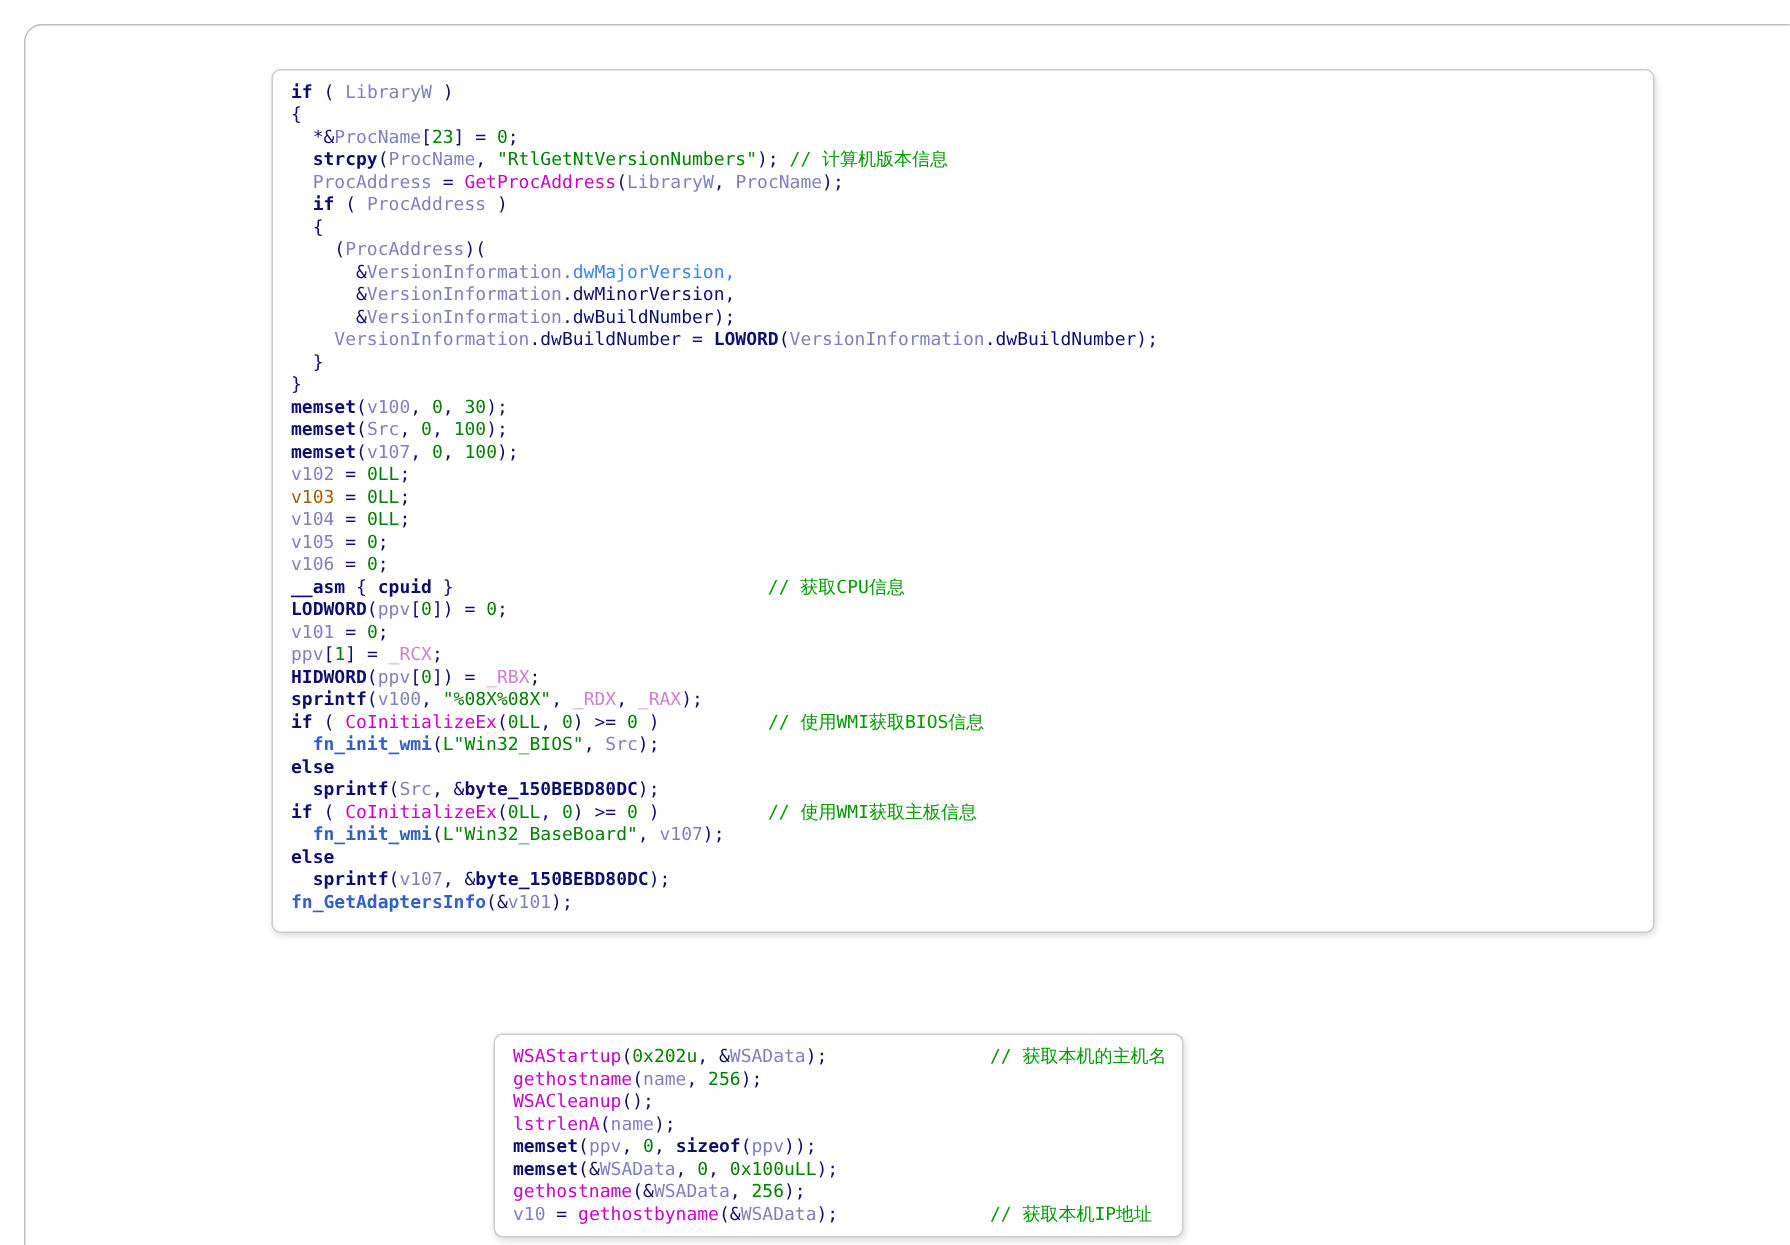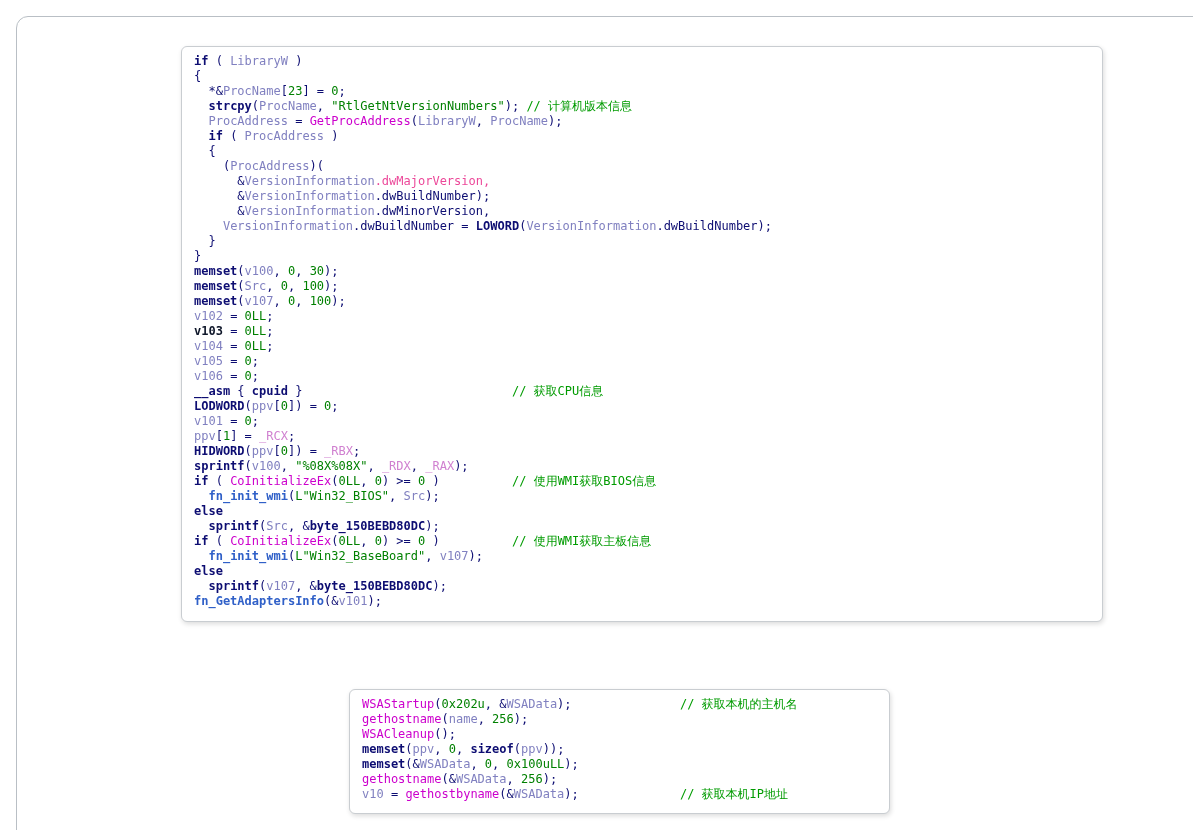--- a/index.html
+++ b/index.html
@@ -29,23 +29,23 @@
     padding: 7px 12px;
     box-sizing: border-box;
   }
   .panel-top {
     left: 164px;
     top: 29px;
     width: 922px;
     min-height: 576px;
   }
   .panel-bottom {
-    left: 332px;
+    left: 312px;
     top: 672px;
-    width: 541px;
+    width: 460px;
     min-height: 125px;
   }
   .code-line {
     white-space: pre;
     font-family: "DejaVu Sans Mono", "Liberation Mono", monospace;
     font-size: 12px;
     line-height: 15px;
     color: #0d0d72;
   }
   .tok-kw, .tok-lib, .tok-glob, .tok-fn { font-weight: 700; }
@@ -72,31 +72,31 @@
 
   <div class="code-panel panel-top">
       <div class="code-line"><span class="tok-kw" style="color: rgb(13, 13, 114);">if</span><span class="tok-p" style="color: rgb(13, 13, 114);"> ( </span><span class="tok-var" style="color: rgb(128, 128, 192);">LibraryW</span><span class="tok-p" style="color: rgb(13, 13, 114);"> )</span></div>
       <div class="code-line"><span class="tok-p" style="color: rgb(13, 13, 114);">{</span></div>
       <div class="code-line"><span class="tok-p" style="color: rgb(13, 13, 114);">  *&amp;</span><span class="tok-var" style="color: rgb(128, 128, 192);">ProcName</span><span class="tok-p" style="color: rgb(13, 13, 114);">[</span><span class="tok-num" style="color: rgb(0, 128, 0);">23</span><span class="tok-p" style="color: rgb(13, 13, 114);">] = </span><span class="tok-num" style="color: rgb(0, 128, 0);">0</span><span class="tok-p" style="color: rgb(13, 13, 114);">;</span></div>
       <div class="code-line"><span class="tok-p" style="color: rgb(13, 13, 114);">  </span><span class="tok-lib" style="color: rgb(13, 13, 114);">strcpy</span><span class="tok-p" style="color: rgb(13, 13, 114);">(</span><span class="tok-var" style="color: rgb(128, 128, 192);">ProcName</span><span class="tok-p" style="color: rgb(13, 13, 114);">, </span><span class="tok-str" style="color: rgb(0, 128, 0);">"RtlGetNtVersionNumbers"</span><span class="tok-p" style="color: rgb(13, 13, 114);">); </span><span class="tok-com" style="color: rgb(0, 155, 0);">// 计算机版本信息</span></div>
       <div class="code-line"><span class="tok-p" style="color: rgb(13, 13, 114);">  </span><span class="tok-var" style="color: rgb(128, 128, 192);">ProcAddress</span><span class="tok-p" style="color: rgb(13, 13, 114);"> = </span><span class="tok-imp" style="color: rgb(204, 0, 204);">GetProcAddress</span><span class="tok-p" style="color: rgb(13, 13, 114);">(</span><span class="tok-var" style="color: rgb(128, 128, 192);">LibraryW</span><span class="tok-p" style="color: rgb(13, 13, 114);">, </span><span class="tok-var" style="color: rgb(128, 128, 192);">ProcName</span><span class="tok-p" style="color: rgb(13, 13, 114);">);</span></div>
       <div class="code-line"><span class="tok-p" style="color: rgb(13, 13, 114);">  </span><span class="tok-kw" style="color: rgb(13, 13, 114);">if</span><span class="tok-p" style="color: rgb(13, 13, 114);"> ( </span><span class="tok-var" style="color: rgb(128, 128, 192);">ProcAddress</span><span class="tok-p" style="color: rgb(13, 13, 114);"> )</span></div>
       <div class="code-line"><span class="tok-p" style="color: rgb(13, 13, 114);">  {</span></div>
       <div class="code-line"><span class="tok-p" style="color: rgb(13, 13, 114);">    (</span><span class="tok-var" style="color: rgb(128, 128, 192);">ProcAddress</span><span class="tok-p" style="color: rgb(13, 13, 114);">)(</span></div>
-      <div class="code-line"><span class="tok-p" style="color: rgb(13, 13, 114);">      &amp;</span><span class="tok-var" style="color: rgb(128, 128, 192);">VersionInformation</span><span class="tok-p" style="color: #ec4899;">.dwMajorVersion,</span></div>
+      <div class="code-line"><span class="tok-p" style="color: rgb(13, 13, 114);">      &amp;</span><span class="tok-var" style="color: rgb(128, 128, 192);">VersionInformation</span><span class="tok-p" style="color: #3b82f6;">.dwMajorVersion,</span></div>
+      <div class="code-line"><span class="tok-p" style="color: rgb(13, 13, 114);">      &amp;</span><span class="tok-var" style="color: rgb(128, 128, 192);">VersionInformation</span><span class="tok-p" style="color: rgb(13, 13, 114);">.dwMinorVersion,</span></div>
       <div class="code-line"><span class="tok-p" style="color: rgb(13, 13, 114);">      &amp;</span><span class="tok-var" style="color: rgb(128, 128, 192);">VersionInformation</span><span class="tok-p" style="color: rgb(13, 13, 114);">.dwBuildNumber);</span></div>
-      <div class="code-line"><span class="tok-p" style="color: rgb(13, 13, 114);">      &amp;</span><span class="tok-var" style="color: rgb(128, 128, 192);">VersionInformation</span><span class="tok-p" style="color: rgb(13, 13, 114);">.dwMinorVersion,</span></div>
       <div class="code-line"><span class="tok-p" style="color: rgb(13, 13, 114);">    </span><span class="tok-var" style="color: rgb(128, 128, 192);">VersionInformation</span><span class="tok-p" style="color: rgb(13, 13, 114);">.dwBuildNumber = </span><span class="tok-lib" style="color: rgb(13, 13, 114);">LOWORD</span><span class="tok-p" style="color: rgb(13, 13, 114);">(</span><span class="tok-var" style="color: rgb(128, 128, 192);">VersionInformation</span><span class="tok-p" style="color: rgb(13, 13, 114);">.dwBuildNumber);</span></div>
       <div class="code-line"><span class="tok-p" style="color: rgb(13, 13, 114);">  }</span></div>
       <div class="code-line"><span class="tok-p" style="color: rgb(13, 13, 114);">}</span></div>
       <div class="code-line"><span class="tok-lib" style="color: rgb(13, 13, 114);">memset</span><span class="tok-p" style="color: rgb(13, 13, 114);">(</span><span class="tok-var" style="color: rgb(128, 128, 192);">v100</span><span class="tok-p" style="color: rgb(13, 13, 114);">, </span><span class="tok-num" style="color: rgb(0, 128, 0);">0</span><span class="tok-p" style="color: rgb(13, 13, 114);">, </span><span class="tok-num" style="color: rgb(0, 128, 0);">30</span><span class="tok-p" style="color: rgb(13, 13, 114);">);</span></div>
       <div class="code-line"><span class="tok-lib" style="color: rgb(13, 13, 114);">memset</span><span class="tok-p" style="color: rgb(13, 13, 114);">(</span><span class="tok-var" style="color: rgb(128, 128, 192);">Src</span><span class="tok-p" style="color: rgb(13, 13, 114);">, </span><span class="tok-num" style="color: rgb(0, 128, 0);">0</span><span class="tok-p" style="color: rgb(13, 13, 114);">, </span><span class="tok-num" style="color: rgb(0, 128, 0);">100</span><span class="tok-p" style="color: rgb(13, 13, 114);">);</span></div>
       <div class="code-line"><span class="tok-lib" style="color: rgb(13, 13, 114);">memset</span><span class="tok-p" style="color: rgb(13, 13, 114);">(</span><span class="tok-var" style="color: rgb(128, 128, 192);">v107</span><span class="tok-p" style="color: rgb(13, 13, 114);">, </span><span class="tok-num" style="color: rgb(0, 128, 0);">0</span><span class="tok-p" style="color: rgb(13, 13, 114);">, </span><span class="tok-num" style="color: rgb(0, 128, 0);">100</span><span class="tok-p" style="color: rgb(13, 13, 114);">);</span></div>
       <div class="code-line"><span class="tok-var" style="color: rgb(128, 128, 192);">v102</span><span class="tok-p" style="color: rgb(13, 13, 114);"> = </span><span class="tok-num" style="color: rgb(0, 128, 0);">0LL</span><span class="tok-p" style="color: rgb(13, 13, 114);">;</span></div>
-      <div class="code-line"><span class="tok-var" style="color: #0f172a; font-weight: bold;">v103</span><span class="tok-p" style="color: rgb(13, 13, 114);"> = </span><span class="tok-num" style="color: rgb(0, 128, 0);">0LL</span><span class="tok-p" style="color: rgb(13, 13, 114);">;</span></div>
+      <div class="code-line"><span class="tok-var" style="color: #a16207;">v103</span><span class="tok-p" style="color: rgb(13, 13, 114);"> = </span><span class="tok-num" style="color: rgb(0, 128, 0);">0LL</span><span class="tok-p" style="color: rgb(13, 13, 114);">;</span></div>
       <div class="code-line"><span class="tok-var" style="color: rgb(128, 128, 192);">v104</span><span class="tok-p" style="color: rgb(13, 13, 114);"> = </span><span class="tok-num" style="color: rgb(0, 128, 0);">0LL</span><span class="tok-p" style="color: rgb(13, 13, 114);">;</span></div>
       <div class="code-line"><span class="tok-var" style="color: rgb(128, 128, 192);">v105</span><span class="tok-p" style="color: rgb(13, 13, 114);"> = </span><span class="tok-num" style="color: rgb(0, 128, 0);">0</span><span class="tok-p" style="color: rgb(13, 13, 114);">;</span></div>
       <div class="code-line"><span class="tok-var" style="color: rgb(128, 128, 192);">v106</span><span class="tok-p" style="color: rgb(13, 13, 114);"> = </span><span class="tok-num" style="color: rgb(0, 128, 0);">0</span><span class="tok-p" style="color: rgb(13, 13, 114);">;</span></div>
       <div class="code-line"><span class="tok-kw" style="color: rgb(13, 13, 114);">__asm</span><span class="tok-p" style="color: rgb(13, 13, 114);"> { </span><span class="tok-lib" style="color: rgb(13, 13, 114);">cpuid</span><span class="tok-p" style="color: rgb(13, 13, 114);"> }</span><span class="tok-pad" style="color: rgb(0, 0, 0);">                             </span><span class="tok-com" style="color: rgb(0, 155, 0);">// 获取CPU信息</span></div>
       <div class="code-line"><span class="tok-lib" style="color: rgb(13, 13, 114);">LODWORD</span><span class="tok-p" style="color: rgb(13, 13, 114);">(</span><span class="tok-var" style="color: rgb(128, 128, 192);">ppv</span><span class="tok-p" style="color: rgb(13, 13, 114);">[</span><span class="tok-num" style="color: rgb(0, 128, 0);">0</span><span class="tok-p" style="color: rgb(13, 13, 114);">]) = </span><span class="tok-num" style="color: rgb(0, 128, 0);">0</span><span class="tok-p" style="color: rgb(13, 13, 114);">;</span></div>
       <div class="code-line"><span class="tok-var" style="color: rgb(128, 128, 192);">v101</span><span class="tok-p" style="color: rgb(13, 13, 114);"> = </span><span class="tok-num" style="color: rgb(0, 128, 0);">0</span><span class="tok-p" style="color: rgb(13, 13, 114);">;</span></div>
       <div class="code-line"><span class="tok-var" style="color: rgb(128, 128, 192);">ppv</span><span class="tok-p" style="color: rgb(13, 13, 114);">[</span><span class="tok-num" style="color: rgb(0, 128, 0);">1</span><span class="tok-p" style="color: rgb(13, 13, 114);">] = </span><span class="tok-reg" style="color: rgb(208, 128, 208);">_RCX</span><span class="tok-p" style="color: rgb(13, 13, 114);">;</span></div>
       <div class="code-line"><span class="tok-lib" style="color: rgb(13, 13, 114);">HIDWORD</span><span class="tok-p" style="color: rgb(13, 13, 114);">(</span><span class="tok-var" style="color: rgb(128, 128, 192);">ppv</span><span class="tok-p" style="color: rgb(13, 13, 114);">[</span><span class="tok-num" style="color: rgb(0, 128, 0);">0</span><span class="tok-p" style="color: rgb(13, 13, 114);">]) = </span><span class="tok-reg" style="color: rgb(208, 128, 208);">_RBX</span><span class="tok-p" style="color: rgb(13, 13, 114);">;</span></div>
       <div class="code-line"><span class="tok-lib" style="color: rgb(13, 13, 114);">sprintf</span><span class="tok-p" style="color: rgb(13, 13, 114);">(</span><span class="tok-var" style="color: rgb(128, 128, 192);">v100</span><span class="tok-p" style="color: rgb(13, 13, 114);">, </span><span class="tok-str" style="color: rgb(0, 128, 0);">"%08X%08X"</span><span class="tok-p" style="color: rgb(13, 13, 114);">, </span><span class="tok-reg" style="color: rgb(208, 128, 208);">_RDX</span><span class="tok-p" style="color: rgb(13, 13, 114);">, </span><span class="tok-reg" style="color: rgb(208, 128, 208);">_RAX</span><span class="tok-p" style="color: rgb(13, 13, 114);">);</span></div>
       <div class="code-line"><span class="tok-kw" style="color: rgb(13, 13, 114);">if</span><span class="tok-p" style="color: rgb(13, 13, 114);"> ( </span><span class="tok-imp" style="color: rgb(204, 0, 204);">CoInitializeEx</span><span class="tok-p" style="color: rgb(13, 13, 114);">(</span><span class="tok-num" style="color: rgb(0, 128, 0);">0LL</span><span class="tok-p" style="color: rgb(13, 13, 114);">, </span><span class="tok-num" style="color: rgb(0, 128, 0);">0</span><span class="tok-p" style="color: rgb(13, 13, 114);">) &gt;= </span><span class="tok-num" style="color: rgb(0, 128, 0);">0</span><span class="tok-p" style="color: rgb(13, 13, 114);"> )</span><span class="tok-pad" style="color: rgb(0, 0, 0);">          </span><span class="tok-com" style="color: rgb(0, 155, 0);">// 使用WMI获取BIOS信息</span></div>
@@ -107,20 +107,21 @@
       <div class="code-line"><span class="tok-p" style="color: rgb(13, 13, 114);">  </span><span class="tok-fn" style="color: rgb(48, 96, 200);">fn_init_wmi</span><span class="tok-p" style="color: rgb(13, 13, 114);">(</span><span class="tok-str" style="color: rgb(0, 128, 0);">L"Win32_BaseBoard"</span><span class="tok-p" style="color: rgb(13, 13, 114);">, </span><span class="tok-var" style="color: rgb(128, 128, 192);">v107</span><span class="tok-p" style="color: rgb(13, 13, 114);">);</span></div>
       <div class="code-line"><span class="tok-kw" style="color: rgb(13, 13, 114);">else</span></div>
       <div class="code-line"><span class="tok-p" style="color: rgb(13, 13, 114);">  </span><span class="tok-lib" style="color: rgb(13, 13, 114);">sprintf</span><span class="tok-p" style="color: rgb(13, 13, 114);">(</span><span class="tok-var" style="color: rgb(128, 128, 192);">v107</span><span class="tok-p" style="color: rgb(13, 13, 114);">, &amp;</span><span class="tok-glob" style="color: rgb(13, 13, 114);">byte_150BEBD80DC</span><span class="tok-p" style="color: rgb(13, 13, 114);">);</span></div>
       <div class="code-line"><span class="tok-fn" style="color: rgb(48, 96, 200);">fn_GetAdaptersInfo</span><span class="tok-p" style="color: rgb(13, 13, 114);">(&amp;</span><span class="tok-var" style="color: rgb(128, 128, 192);">v101</span><span class="tok-p" style="color: rgb(13, 13, 114);">);</span></div>
     </div>
 
   <div class="code-panel panel-bottom">
       <div class="code-line"><span class="tok-imp" style="color: rgb(204, 0, 204);">WSAStartup</span><span class="tok-p" style="color: rgb(13, 13, 114);">(</span><span class="tok-num" style="color: rgb(0, 128, 0);">0x202u</span><span class="tok-p" style="color: rgb(13, 13, 114);">, &amp;</span><span class="tok-var" style="color: rgb(128, 128, 192);">WSAData</span><span class="tok-p" style="color: rgb(13, 13, 114);">);</span><span class="tok-pad" style="color: rgb(0, 0, 0);">               </span><span class="tok-com" style="color: rgb(0, 155, 0);">// 获取本机的主机名</span></div>
       <div class="code-line"><span class="tok-imp" style="color: rgb(204, 0, 204);">gethostname</span><span class="tok-p" style="color: rgb(13, 13, 114);">(</span><span class="tok-var" style="color: rgb(128, 128, 192);">name</span><span class="tok-p" style="color: rgb(13, 13, 114);">, </span><span class="tok-num" style="color: rgb(0, 128, 0);">256</span><span class="tok-p" style="color: rgb(13, 13, 114);">);</span></div>
       <div class="code-line"><span class="tok-imp" style="color: rgb(204, 0, 204);">WSACleanup</span><span class="tok-p" style="color: rgb(13, 13, 114);">();</span></div>
+      <div class="code-line"><span class="tok-imp" style="color: rgb(204, 0, 204);">lstrlenA</span><span class="tok-p" style="color: rgb(13, 13, 114);">(</span><span class="tok-var" style="color: rgb(128, 128, 192);">name</span><span class="tok-p" style="color: rgb(13, 13, 114);">);</span></div>
       <div class="code-line"><span class="tok-lib" style="color: rgb(13, 13, 114);">memset</span><span class="tok-p" style="color: rgb(13, 13, 114);">(</span><span class="tok-var" style="color: rgb(128, 128, 192);">ppv</span><span class="tok-p" style="color: rgb(13, 13, 114);">, </span><span class="tok-num" style="color: rgb(0, 128, 0);">0</span><span class="tok-p" style="color: rgb(13, 13, 114);">, </span><span class="tok-kw" style="color: rgb(13, 13, 114);">sizeof</span><span class="tok-p" style="color: rgb(13, 13, 114);">(</span><span class="tok-var" style="color: rgb(128, 128, 192);">ppv</span><span class="tok-p" style="color: rgb(13, 13, 114);">));</span></div>
       <div class="code-line"><span class="tok-lib" style="color: rgb(13, 13, 114);">memset</span><span class="tok-p" style="color: rgb(13, 13, 114);">(&amp;</span><span class="tok-var" style="color: rgb(128, 128, 192);">WSAData</span><span class="tok-p" style="color: rgb(13, 13, 114);">, </span><span class="tok-num" style="color: rgb(0, 128, 0);">0</span><span class="tok-p" style="color: rgb(13, 13, 114);">, </span><span class="tok-num" style="color: rgb(0, 128, 0);">0x100uLL</span><span class="tok-p" style="color: rgb(13, 13, 114);">);</span></div>
       <div class="code-line"><span class="tok-imp" style="color: rgb(204, 0, 204);">gethostname</span><span class="tok-p" style="color: rgb(13, 13, 114);">(&amp;</span><span class="tok-var" style="color: rgb(128, 128, 192);">WSAData</span><span class="tok-p" style="color: rgb(13, 13, 114);">, </span><span class="tok-num" style="color: rgb(0, 128, 0);">256</span><span class="tok-p" style="color: rgb(13, 13, 114);">);</span></div>
       <div class="code-line"><span class="tok-var" style="color: rgb(128, 128, 192);">v10</span><span class="tok-p" style="color: rgb(13, 13, 114);"> = </span><span class="tok-imp" style="color: rgb(204, 0, 204);">gethostbyname</span><span class="tok-p" style="color: rgb(13, 13, 114);">(&amp;</span><span class="tok-var" style="color: rgb(128, 128, 192);">WSAData</span><span class="tok-p" style="color: rgb(13, 13, 114);">);</span><span class="tok-pad" style="color: rgb(0, 0, 0);">              </span><span class="tok-com" style="color: rgb(0, 155, 0);">// 获取本机IP地址</span></div>
     </div>
 
 
 </div>
 
 </body></html>

